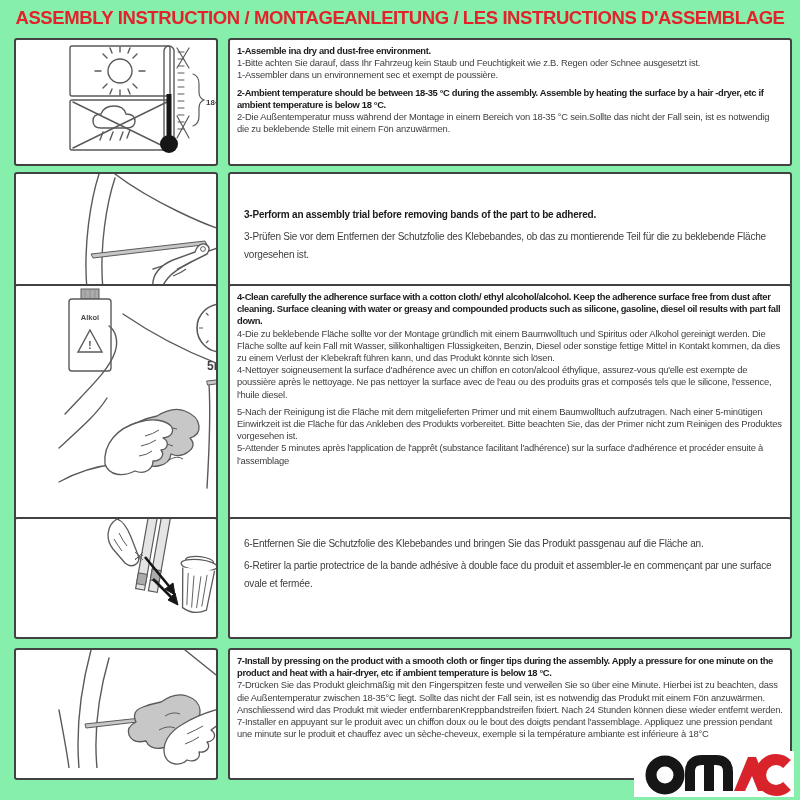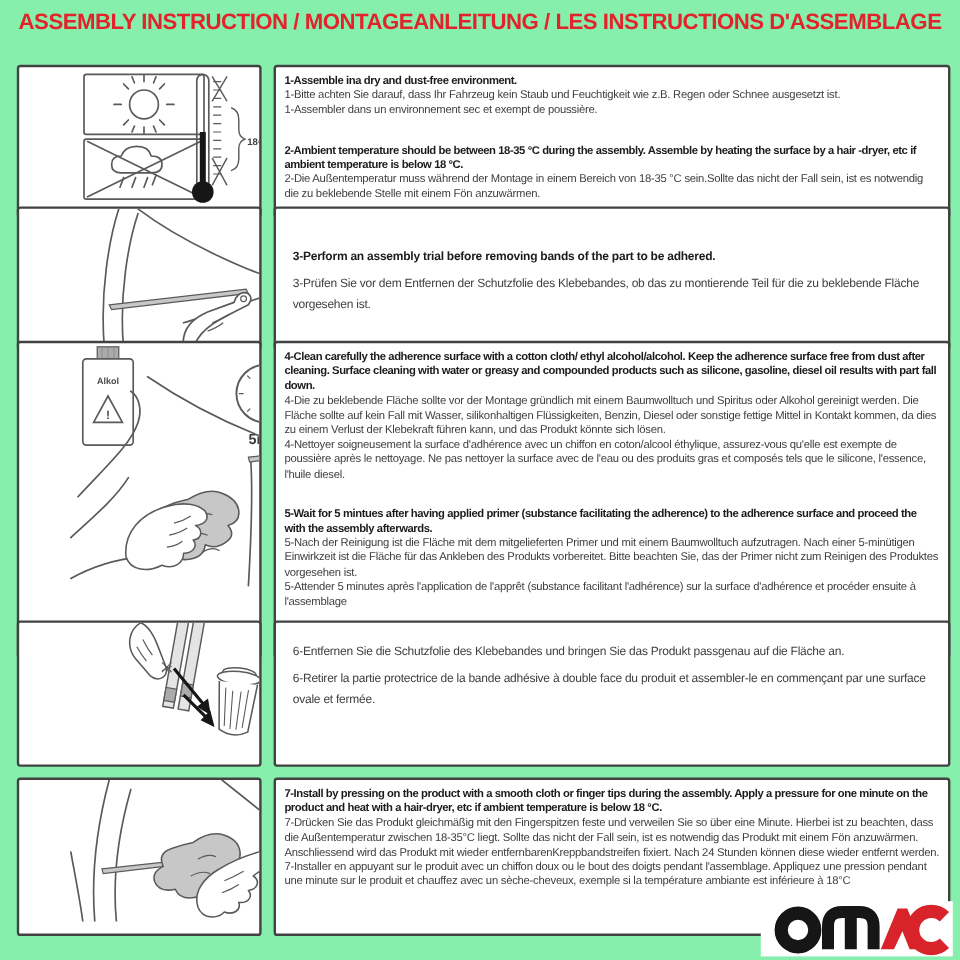--- a/index.html
+++ b/index.html
@@ -4,28 +4,28 @@
 <style>
   html,body{margin:0;padding:0;background:#fff;}
   #page{position:relative;width:800px;height:800px;background:#86efac;overflow:hidden;
         font-family:"Liberation Sans",sans-serif;}
   .title{position:absolute;top:7px;left:0;width:800px;text-align:center;
          font-size:18.5px;font-weight:800;letter-spacing:-0.4px;color:#e2232b;}
   .box{position:absolute;border:2px solid #424242;border-radius:3px;background:#fff;
        box-sizing:border-box;overflow:hidden;padding-left:41px;}
   .lbox{left:14px;width:204px;}
   .rbox{left:228px;width:564px;padding:5px 7px;}
-  .r1{top:54px;height:128px;}
+  .r1{top:38px;height:128px;}
   .r2{top:172px;height:120px;}
   .r3{top:284px;height:265px;}
   .r4{top:517px;height:122px;}
   .r5{top:648px;height:132px;}
   .step p{margin:0;font-size:9.4px;line-height:12.2px;letter-spacing:-0.2px;color:#3e3e3e;}
   .step p.en{font-weight:bold;letter-spacing:-0.35px;color:#1b1b1b;}
-  .step + .step{margin-top:21px;}
+  .step + .step{margin-top:5px;}
   .mid p{margin:4px;font-size:10px;line-height:18px;letter-spacing:-0.2px;color:#3e3e3e;}
   .mid p.en{font-weight:bold;color:#1b1b1b;}
   .rbox.pad-mid{padding:28px 10px 0 10px;}
   .rbox.pad-mid4{padding:12px 10px 0 10px;}
   .logo{position:absolute;top:751px;right:6px;width:150px;height:46px;background:#fff;
         padding-left:10px;z-index:5;}
   svg text{font-family:"Liberation Sans",sans-serif;}
 </style>
 </head>
 <body>
@@ -130,21 +130,20 @@
       </g>
     </svg>
   </div>
   <div class="box rbox r3">
     <div class="step">
       <p class="en">4-Clean carefully the adherence surface with a cotton cloth/ ethyl alcohol/alcohol. Keep the adherence surface free from dust after cleaning. Surface cleaning with water or greasy and compounded products such as silicone, gasoline, diesel oil results with part fall down.</p>
       <p>4-Die zu beklebende Fläche sollte vor der Montage gründlich mit einem Baumwolltuch und Spiritus oder Alkohol gereinigt werden. Die Fläche sollte auf kein Fall mit Wasser, silikonhaltigen Flüssigkeiten, Benzin, Diesel oder sonstige fettige Mittel in Kontakt kommen, da dies zu einem Verlust der Klebekraft führen kann, und das Produkt könnte sich lösen.</p>
       <p>4-Nettoyer soigneusement la surface d'adhérence avec un chiffon en coton/alcool éthylique, assurez-vous qu'elle est exempte de poussière après le nettoyage. Ne pas nettoyer la surface avec de l'eau ou des produits gras et composés tels que le silicone, l'essence, l'huile diesel.</p>
     </div>
     <div class="step">
-      <p class="en">5-Wait for 5 mintues after having applied primer (substance facilitating the adherence) to the adherence surface and proceed the with the assembly afterwards.</p>
       <p>5-Nach der Reinigung ist die Fläche mit dem mitgelieferten Primer und mit einem Baumwolltuch aufzutragen. Nach einer 5-minütigen Einwirkzeit ist die Fläche für das Ankleben des Produkts vorbereitet. Bitte beachten Sie, das der Primer nicht zum Reinigen des Produktes vorgesehen ist.</p>
       <p>5-Attender 5 minutes après l'application de l'apprêt (substance facilitant l'adhérence) sur la surface d'adhérence et procéder ensuite à l'assemblage</p>
     </div>
   </div>
 
   <div class="box lbox r4">
     <svg width="200" height="118" viewBox="0 0 200 118">
       <g transform="rotate(10 95 40)">
         <rect x="84" y="-6" width="9" height="78" fill="#e4e4e4" stroke="#5a5a5a" stroke-width="1.2"></rect>
         <rect x="97" y="-6" width="9" height="78" fill="#e4e4e4" stroke="#5a5a5a" stroke-width="1.2"></rect>

